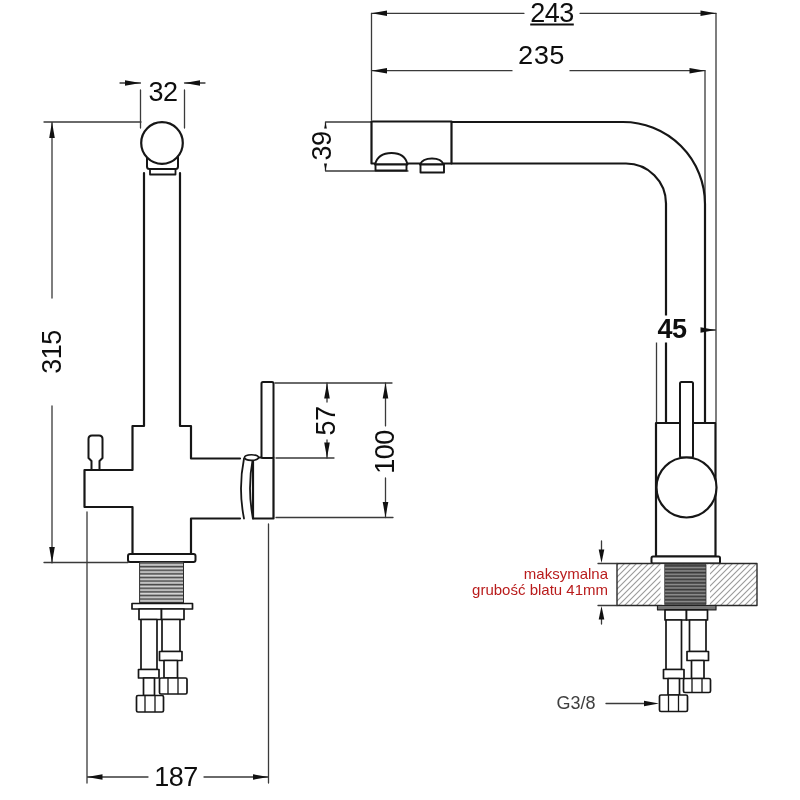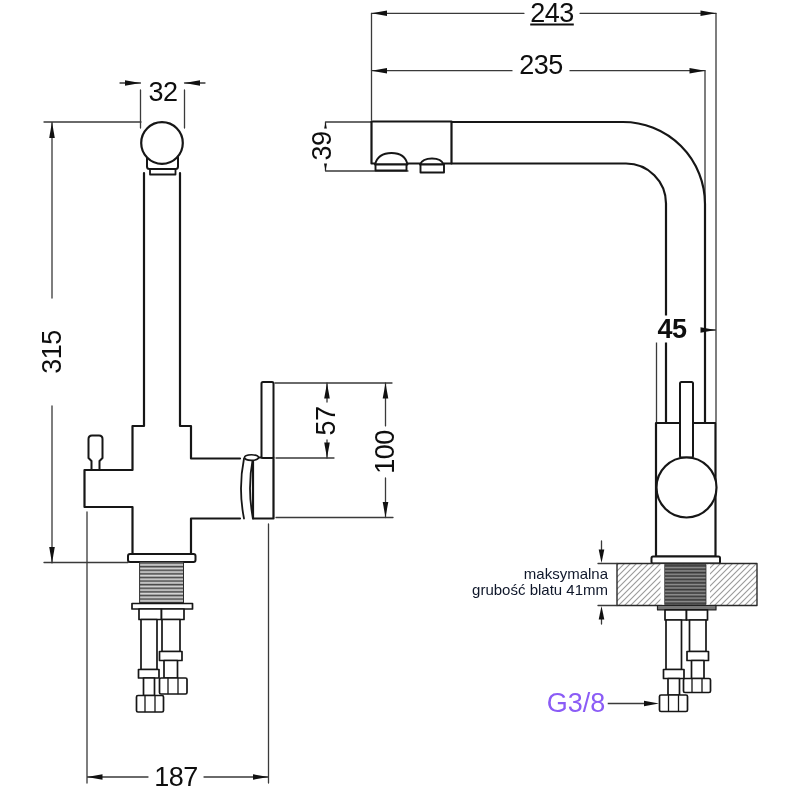--- a/index.html
+++ b/index.html
@@ -2,24 +2,24 @@
 <html><head>
 <meta charset="utf-8">
 <style>
   html,body{margin:0;padding:0;background:#fff;}
   .canvas{position:relative;width:800px;height:800px;background:#fff;overflow:hidden;
           font-family:"Liberation Sans", sans-serif;}
   .canvas svg{position:absolute;left:0;top:0;}
   .dim{position:absolute;transform:translate(-50%,-50%);font-size:27px;color:#0e0e0e;
        background:#fff;padding:0 3px;white-space:nowrap;letter-spacing:-0.5px;line-height:1;}
   .dim.rot{transform:translate(-50%,-50%) rotate(-90deg);}
-  .thread-label{position:absolute;transform:translate(-50%,-50%);font-size:27px;color:#8b5cf6;
+  .thread-label{position:absolute;transform:translate(-50%,-50%);font-size:18px;color:#404040;
        background:#fff;padding:0 2px;white-space:nowrap;line-height:1;}
   .note{position:absolute;left:448px;top:566px;width:160px;text-align:right;font-size:15px;
-        line-height:15.5px;color:#0f172a;}
+        line-height:15.5px;color:#b91c1c;}
   .note span{display:block;}
 </style>
 </head>
 <body>
 
 <div class="canvas">
 
 <svg width="800" height="800" viewBox="0 0 800 800">
   <defs>
     <pattern id="hatch" width="6" height="6" patternUnits="userSpaceOnUse">
@@ -157,21 +157,21 @@
     <polygon points="601.5,563 598.7,549.5 604.3,549.5"></polygon>
     <polygon points="601.5,606 598.7,619.5 604.3,619.5"></polygon>
     <polygon points="659,703.5 644,700.7 644,706.3"></polygon>
   </g>
 </svg>
 
 <span class="dim" style="left:163px;top:92px;">32</span>
 <span class="dim rot" style="left:52px;top:352px;">315</span>
 <span class="dim" style="left:176px;top:777px;">187</span>
 <span class="dim" style="left:552px;top:13px;text-decoration:underline;">243</span>
-<span class="dim" style="left:541px;top:65px;">235</span>
+<span class="dim" style="left:541px;top:57px;font-family:Liberation Mono, monospace;">235</span>
 <span class="dim rot" style="left:322px;top:146px;">39</span>
 <span class="dim" style="left:672px;top:329px;font-weight:bold;">45</span>
 <span class="dim rot" style="left:326px;top:421px;">57</span>
 <span class="dim rot" style="left:385px;top:452px;">100</span>
 <span class="thread-label" style="left:576px;top:703px;">G3/8</span>
 <div class="note">
   <span>maksymalna</span>
   <span>grubość blatu 41mm</span>
 </div>
 

